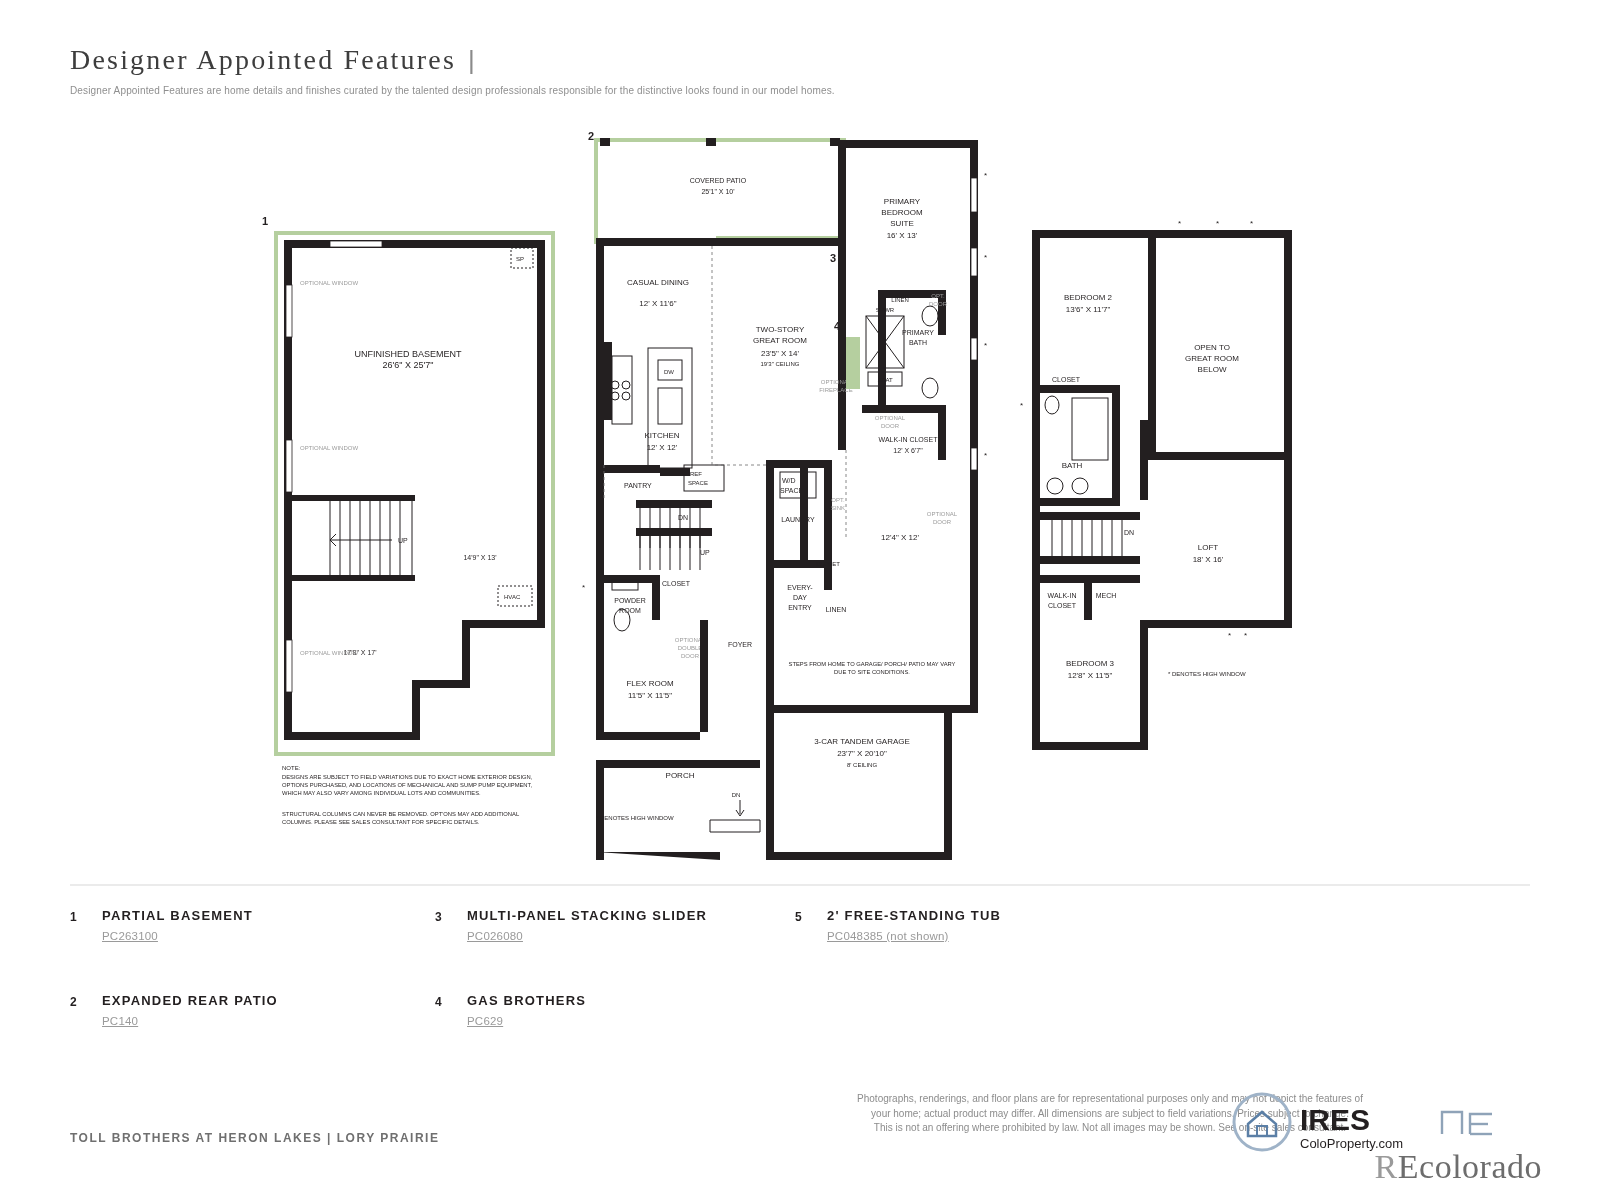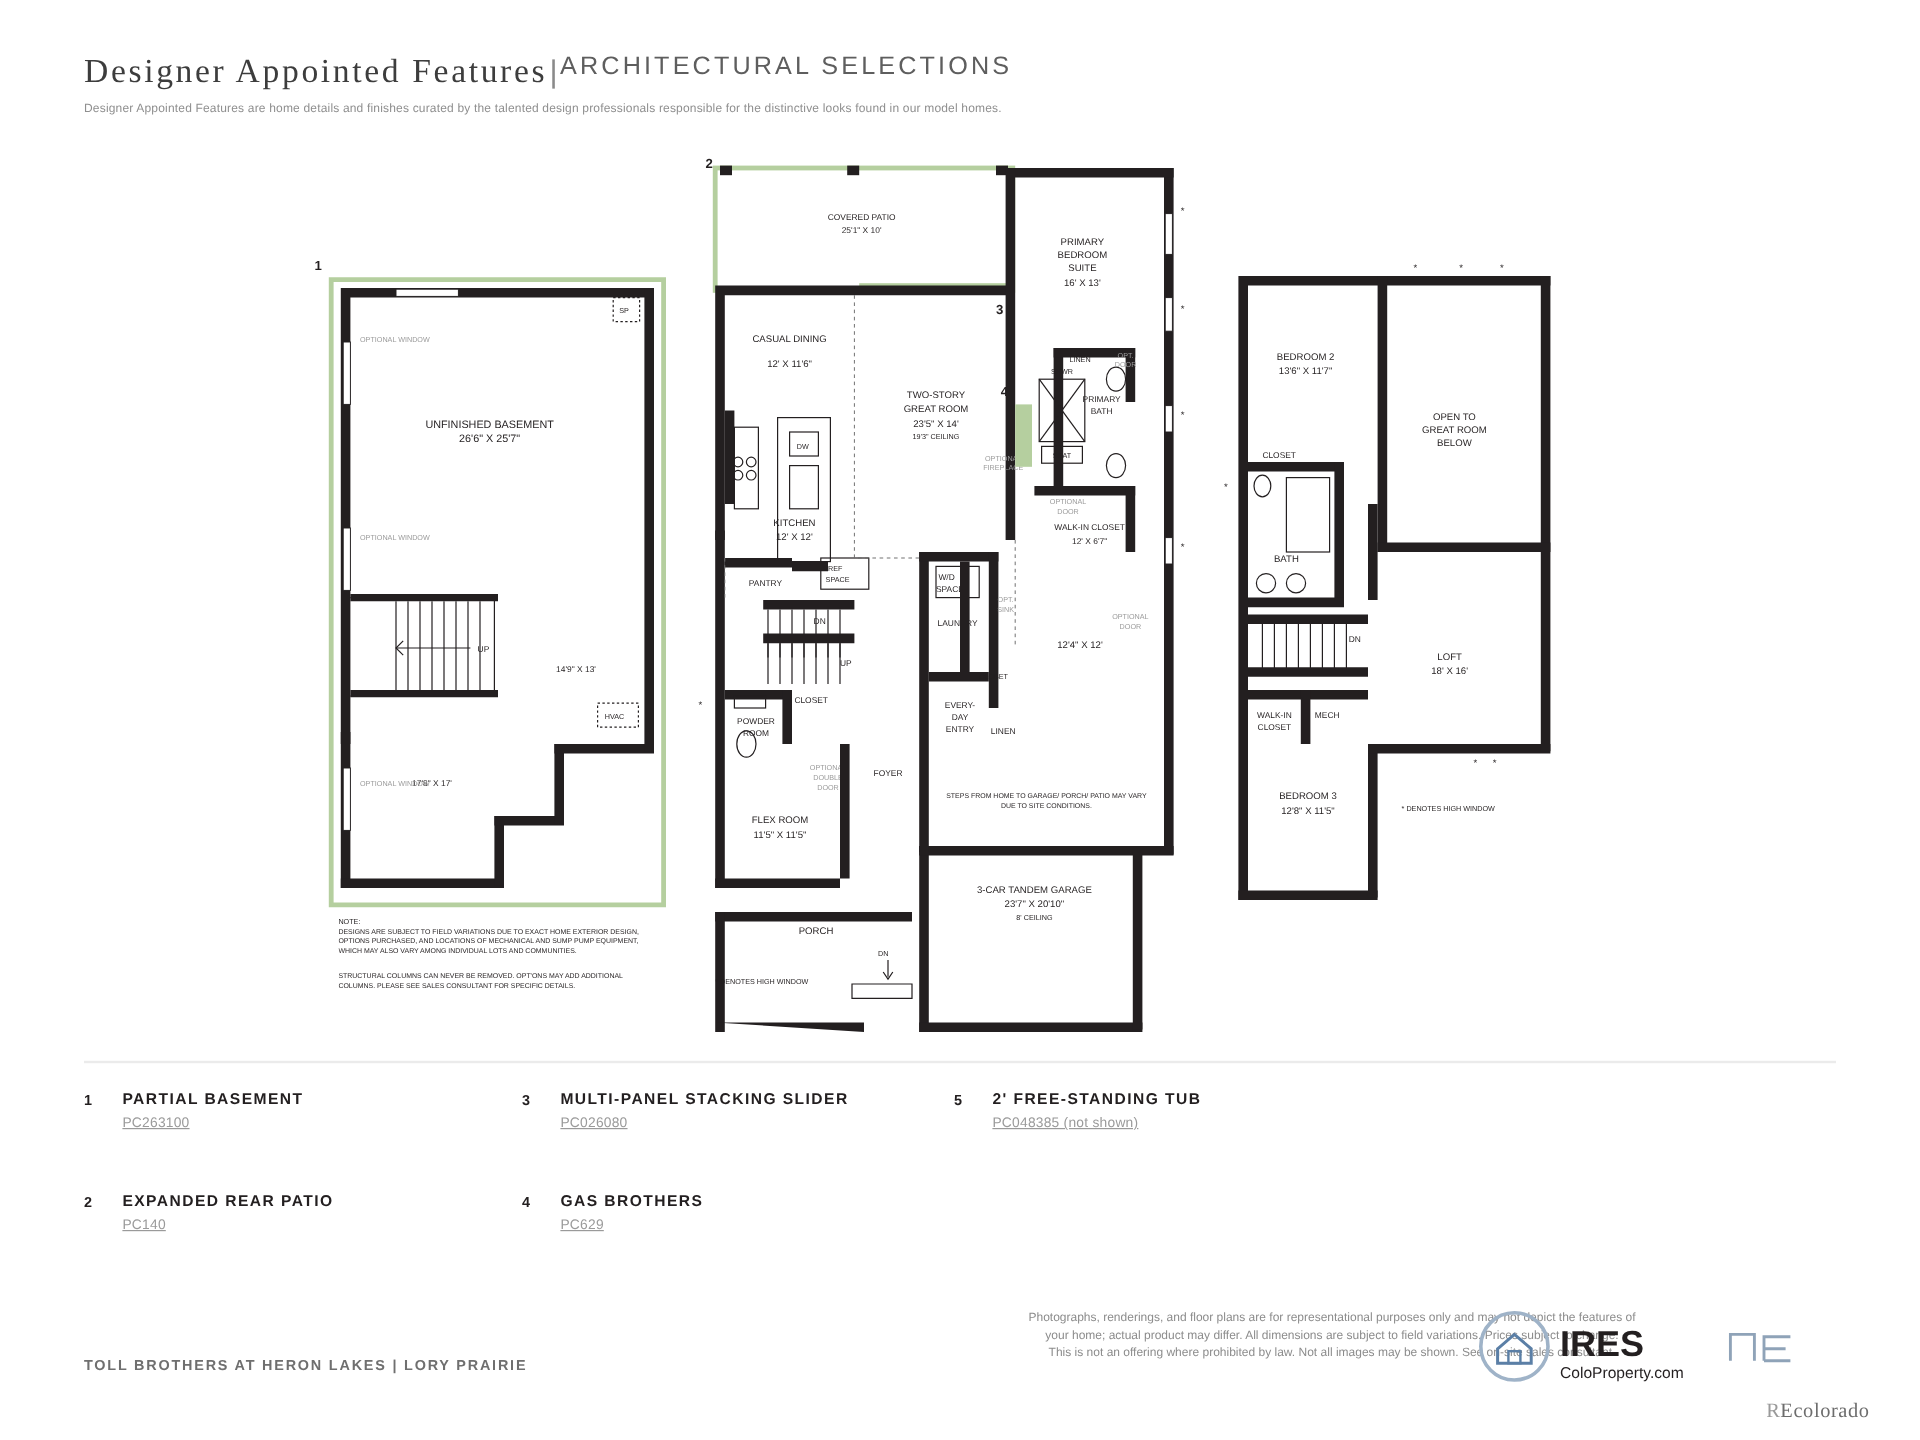--- a/index.html
+++ b/index.html
@@ -8,21 +8,21 @@
     background:#ffffff;
     font-family:"Liberation Sans", sans-serif;
     color:#231f20;
     position:relative;
     overflow:hidden;
   }
   .page{position:absolute;inset:0;}
 
   
   .header{position:absolute;left:70px;top:44px;width:1460px;}
-  .title-row{display:flex;align-items:flex-start;gap:2px;}
+  .title-row{display:flex;align-items:flex-end;gap:12px;}
   .title-main{
     font-size:28px;letter-spacing:2.2px;color:#3d3d3d;font-weight:400;
     font-family:"Liberation Serif", serif;
   }
   .title-sep{font-size:26px;color:#8a8a8a;font-weight:300;}
   .title-sub{font-size:21px;letter-spacing:2.6px;color:#5e5e5e;font-weight:400;}
   .subtitle{margin-top:9px;font-size:10px;color:#8f8f8f;letter-spacing:.15px;}
 
   
   .plan{position:absolute;left:0;top:120px;width:1600px;height:760px;}
@@ -47,33 +47,32 @@
 
   
   .footer-left{position:absolute;left:70px;top:1096px;}
   .footer-left div{font-size:12px;font-weight:bold;letter-spacing:1.5px;color:#6f6f6f;line-height:20px;margin-top:32px;}
   .footer-right{position:absolute;left:830px;top:1092px;width:560px;text-align:center;}
   .footer-right div{font-size:10px;color:#8c8c8c;line-height:14.5px;}
 
   
   .logo-block{position:absolute;right:40px;bottom:8px;width:330px;height:100px;}
   .ires-badge{position:absolute;right:0;top:0;width:330px;height:64px;}
-  .recolorado{position:absolute;right:2px;bottom:6px;font-size:17px;letter-spacing:.5px;color:#6d6d6d;font-family:"Liberation Serif",serif;}
+  .recolorado{position:absolute;right:18px;bottom:6px;font-size:34px;letter-spacing:.5px;color:#6d6d6d;font-family:"Liberation Serif",serif;}
   .recolorado .r{color:#9a9a9a;}
 </style>
 </head>
 <body>
 
 <div class="page">
 
   <div class="header">
     <div class="title-row">
       <span class="title-main">Designer Appointed Features</span>
       <span class="title-sep">|</span>
-      <span class="title-sub">ARCHITECTURAL SELECTIONS</span>
     </div>
     <div class="subtitle">Designer Appointed Features are home details and finishes curated by the talented design professionals responsible for the distinctive looks found in our model homes.</div>
   </div>
 
   <div class="plan">
     <svg width="1600" height="760" viewBox="0 0 1600 760" xmlns="http://www.w3.org/2000/svg">
       <defs>
         <style>
           .w  { fill:#231f20; }
           .wl { stroke:#231f20; stroke-width:2.2; fill:none; }

